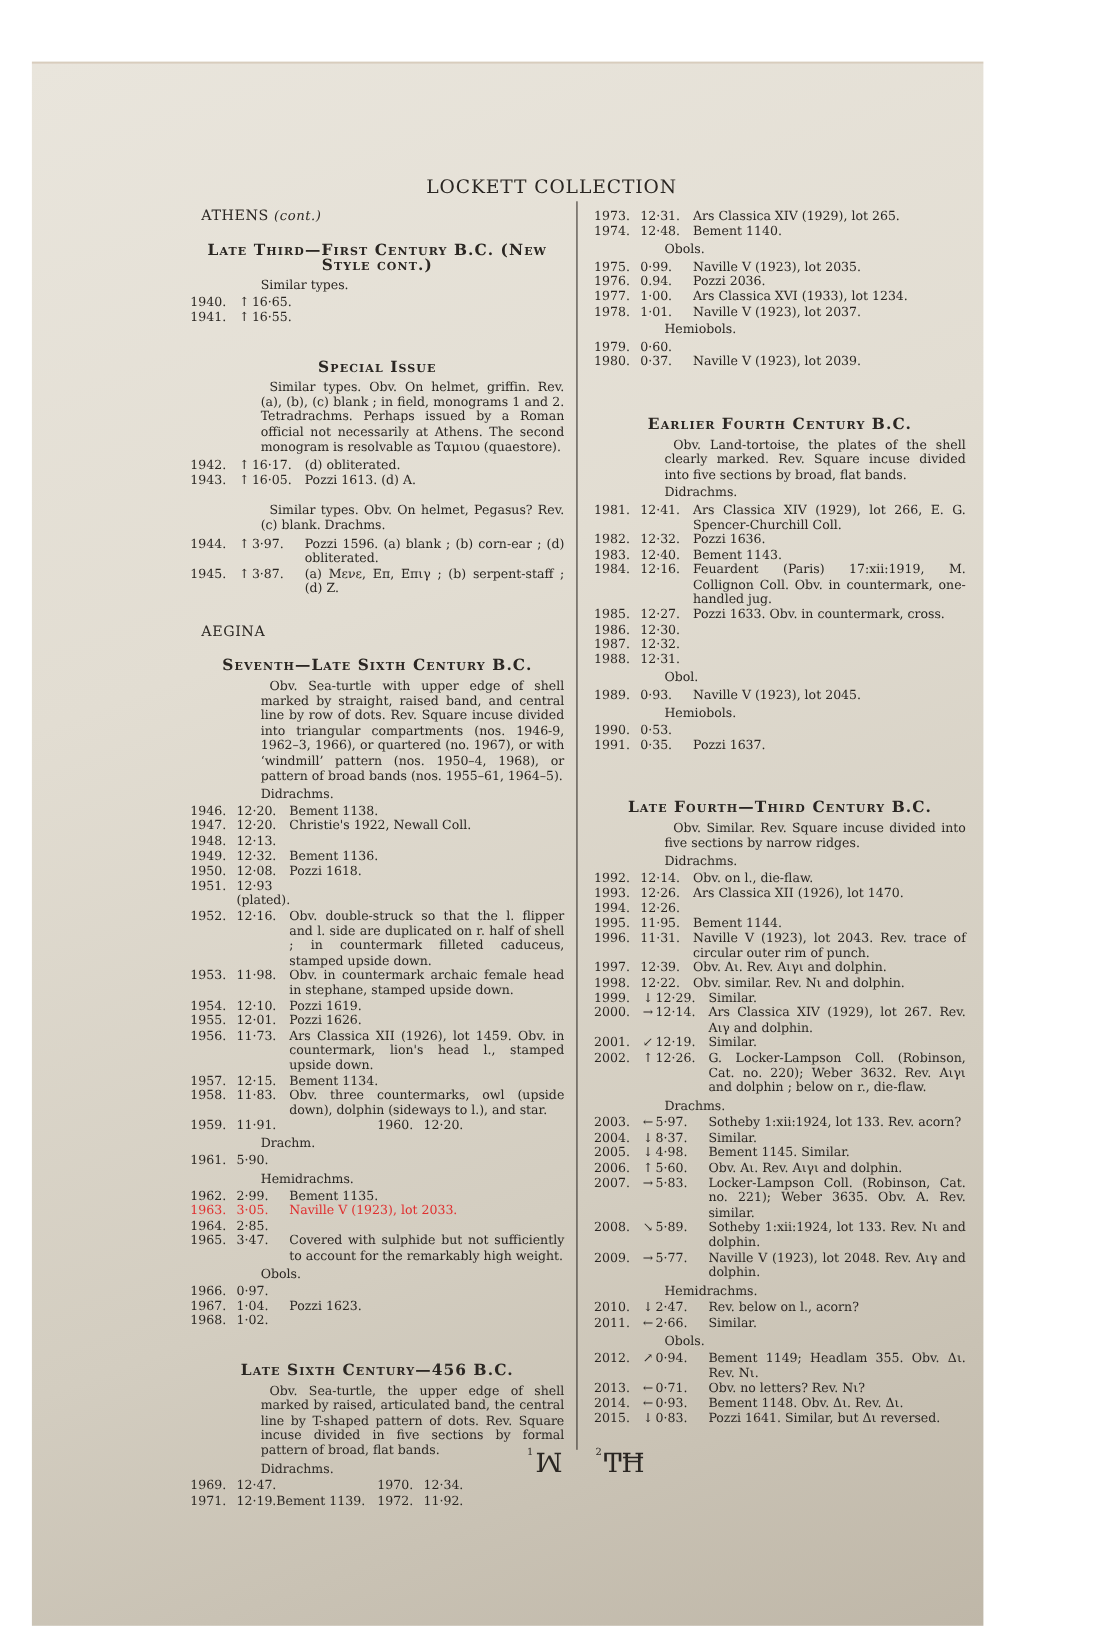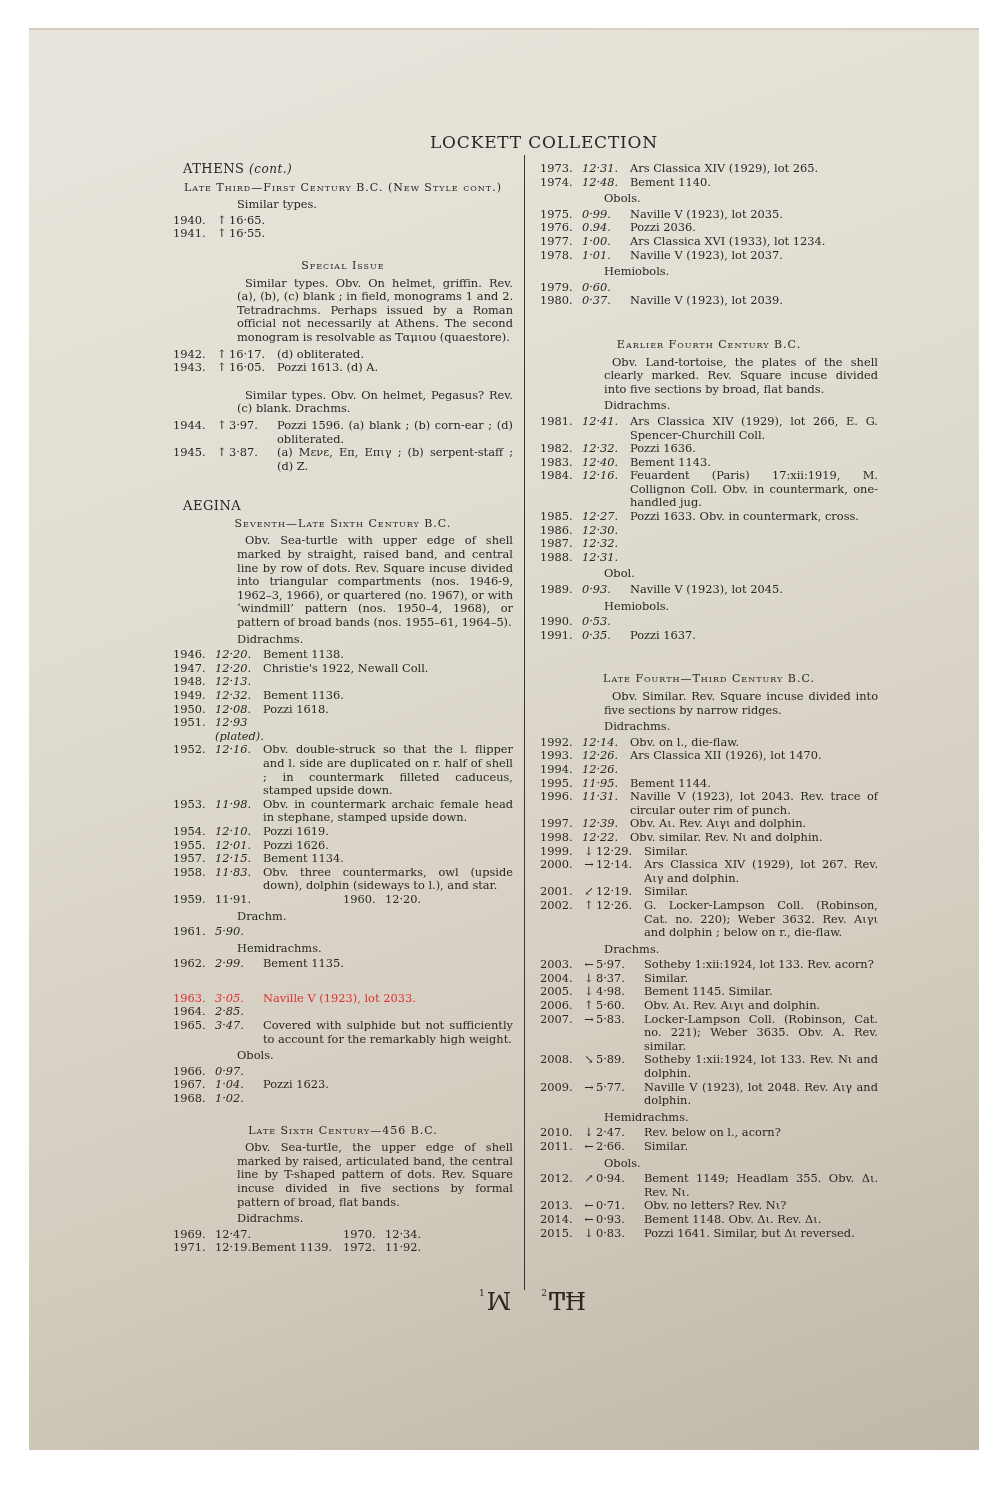--- a/index.html
+++ b/index.html
@@ -1,47 +1,49 @@
 <!DOCTYPE html>
 <html><head>
 <meta charset="utf-8">
 <style>
   html, body { margin: 0; padding: 0; }
   body {
     width: 994px; height: 1500px; background: #ffffff; position: relative; overflow: hidden;
     font-family: "DejaVu Serif", "Liberation Serif", serif; color: #2a2622;
   }
   .page {
-    position: absolute; left: 29px; top: 28px; width: 950px; height: 1420px;
+    position: absolute; left: 29px; top: 56px; width: 830px; height: 1420px;
     background: linear-gradient(160deg, #e9e5dc 0%, #e2ddd2 35%, #d3cdc0 70%, #bfb7a8 100%);
     border-top: 2px solid #d8cdbd;
+    padding-left: 35px;
   }
   .title {
     position: absolute; left: 0; width: 100%; top: 102px; text-align: center;
     font-size: 17px; letter-spacing: 0.8px; padding-left: 80px; box-sizing: border-box;
   }
   .divider { position: absolute; left: 495px; top: 125px; width: 1px; height: 1135px; background: #3a3530; }
   .col { position: absolute; top: 132px; font-size: 11.4px; line-height: 13.6px; }
   .col.left { left: 144px; width: 340px; }
   .col.right { left: 511px; width: 338px; }
   .section-title { font-size: 13px; letter-spacing: 0.5px; margin: 0 0 4px 10px; }
   .section-title i { font-size: 12px; margin-top: 46px; }
   .period {
-    font-variant: small-caps; font-size: 11px; letter-spacing: 1px; text-align: center;
-    margin: 4px 0 4px 0;
+    font-variant: small-caps; font-size: 14px; letter-spacing: 1px; text-align: center;
+    margin: 18px 0 4px 0;
+    font-weight: bold;
   }
   .desc { text-align: justify; padding-left: 64px; text-indent: 8px; margin-bottom: 3px; }
   .denom { padding-left: 64px; margin: 3px 0 2px 0; }
   .entry { display: flex; }
   .entry .num { width: 42px; flex: none; }
   .entry .arr { width: 14px; flex: none; text-align: center; }
   .entry .wt { width: 48px; flex: none; }
   .entry .txt { flex: 1; text-align: justify; }
-  .entry.noarr .wt { width: 48px; font-style: italic; }
-  .entry.hl { color: #e03030; margin-top: 21px; }
+  .entry.noarr .wt { width: 48px; }
+  .entry.hl { color: #e03030; }
   .pair { display: flex; }
   .pair .half { display: flex; width: 50%; }
   .pair .half .num { width: 42px; }
   .gap { height: 14px; }
   .gap-lg { height: 26px; }
   .monograms {
     position: absolute; top: 1258px; left: 450px; display: flex; gap: 30px; font-size: 24px;
     align-items: flex-start;
   }
   .monograms sup { font-size: 9px; vertical-align: top; margin-right: 2px; }
@@ -144,20 +146,25 @@
         <span class="num">1954.</span>
         <span class="wt">12·10.</span>
         <span class="txt">Pozzi 1619.</span>
       </div>
       <div class="entry noarr">
         <span class="num">1955.</span>
         <span class="wt">12·01.</span>
         <span class="txt">Pozzi 1626.</span>
       </div>
       <div class="entry noarr">
+        <span class="num">1956.</span>
+        <span class="wt">11·73.</span>
+        <span class="txt">Ars Classica XII (1926), lot 1459. Obv. in countermark, lion's head l., stamped upside down.</span>
+      </div>
+      <div class="entry noarr">
         <span class="num">1957.</span>
         <span class="wt">12·15.</span>
         <span class="txt">Bement 1134.</span>
       </div>
       <div class="entry noarr">
         <span class="num">1958.</span>
         <span class="wt">11·83.</span>
         <span class="txt">Obv. three countermarks, owl (upside down), dolphin (sideways to l.), and star.</span>
       </div>
       <div class="pair">

